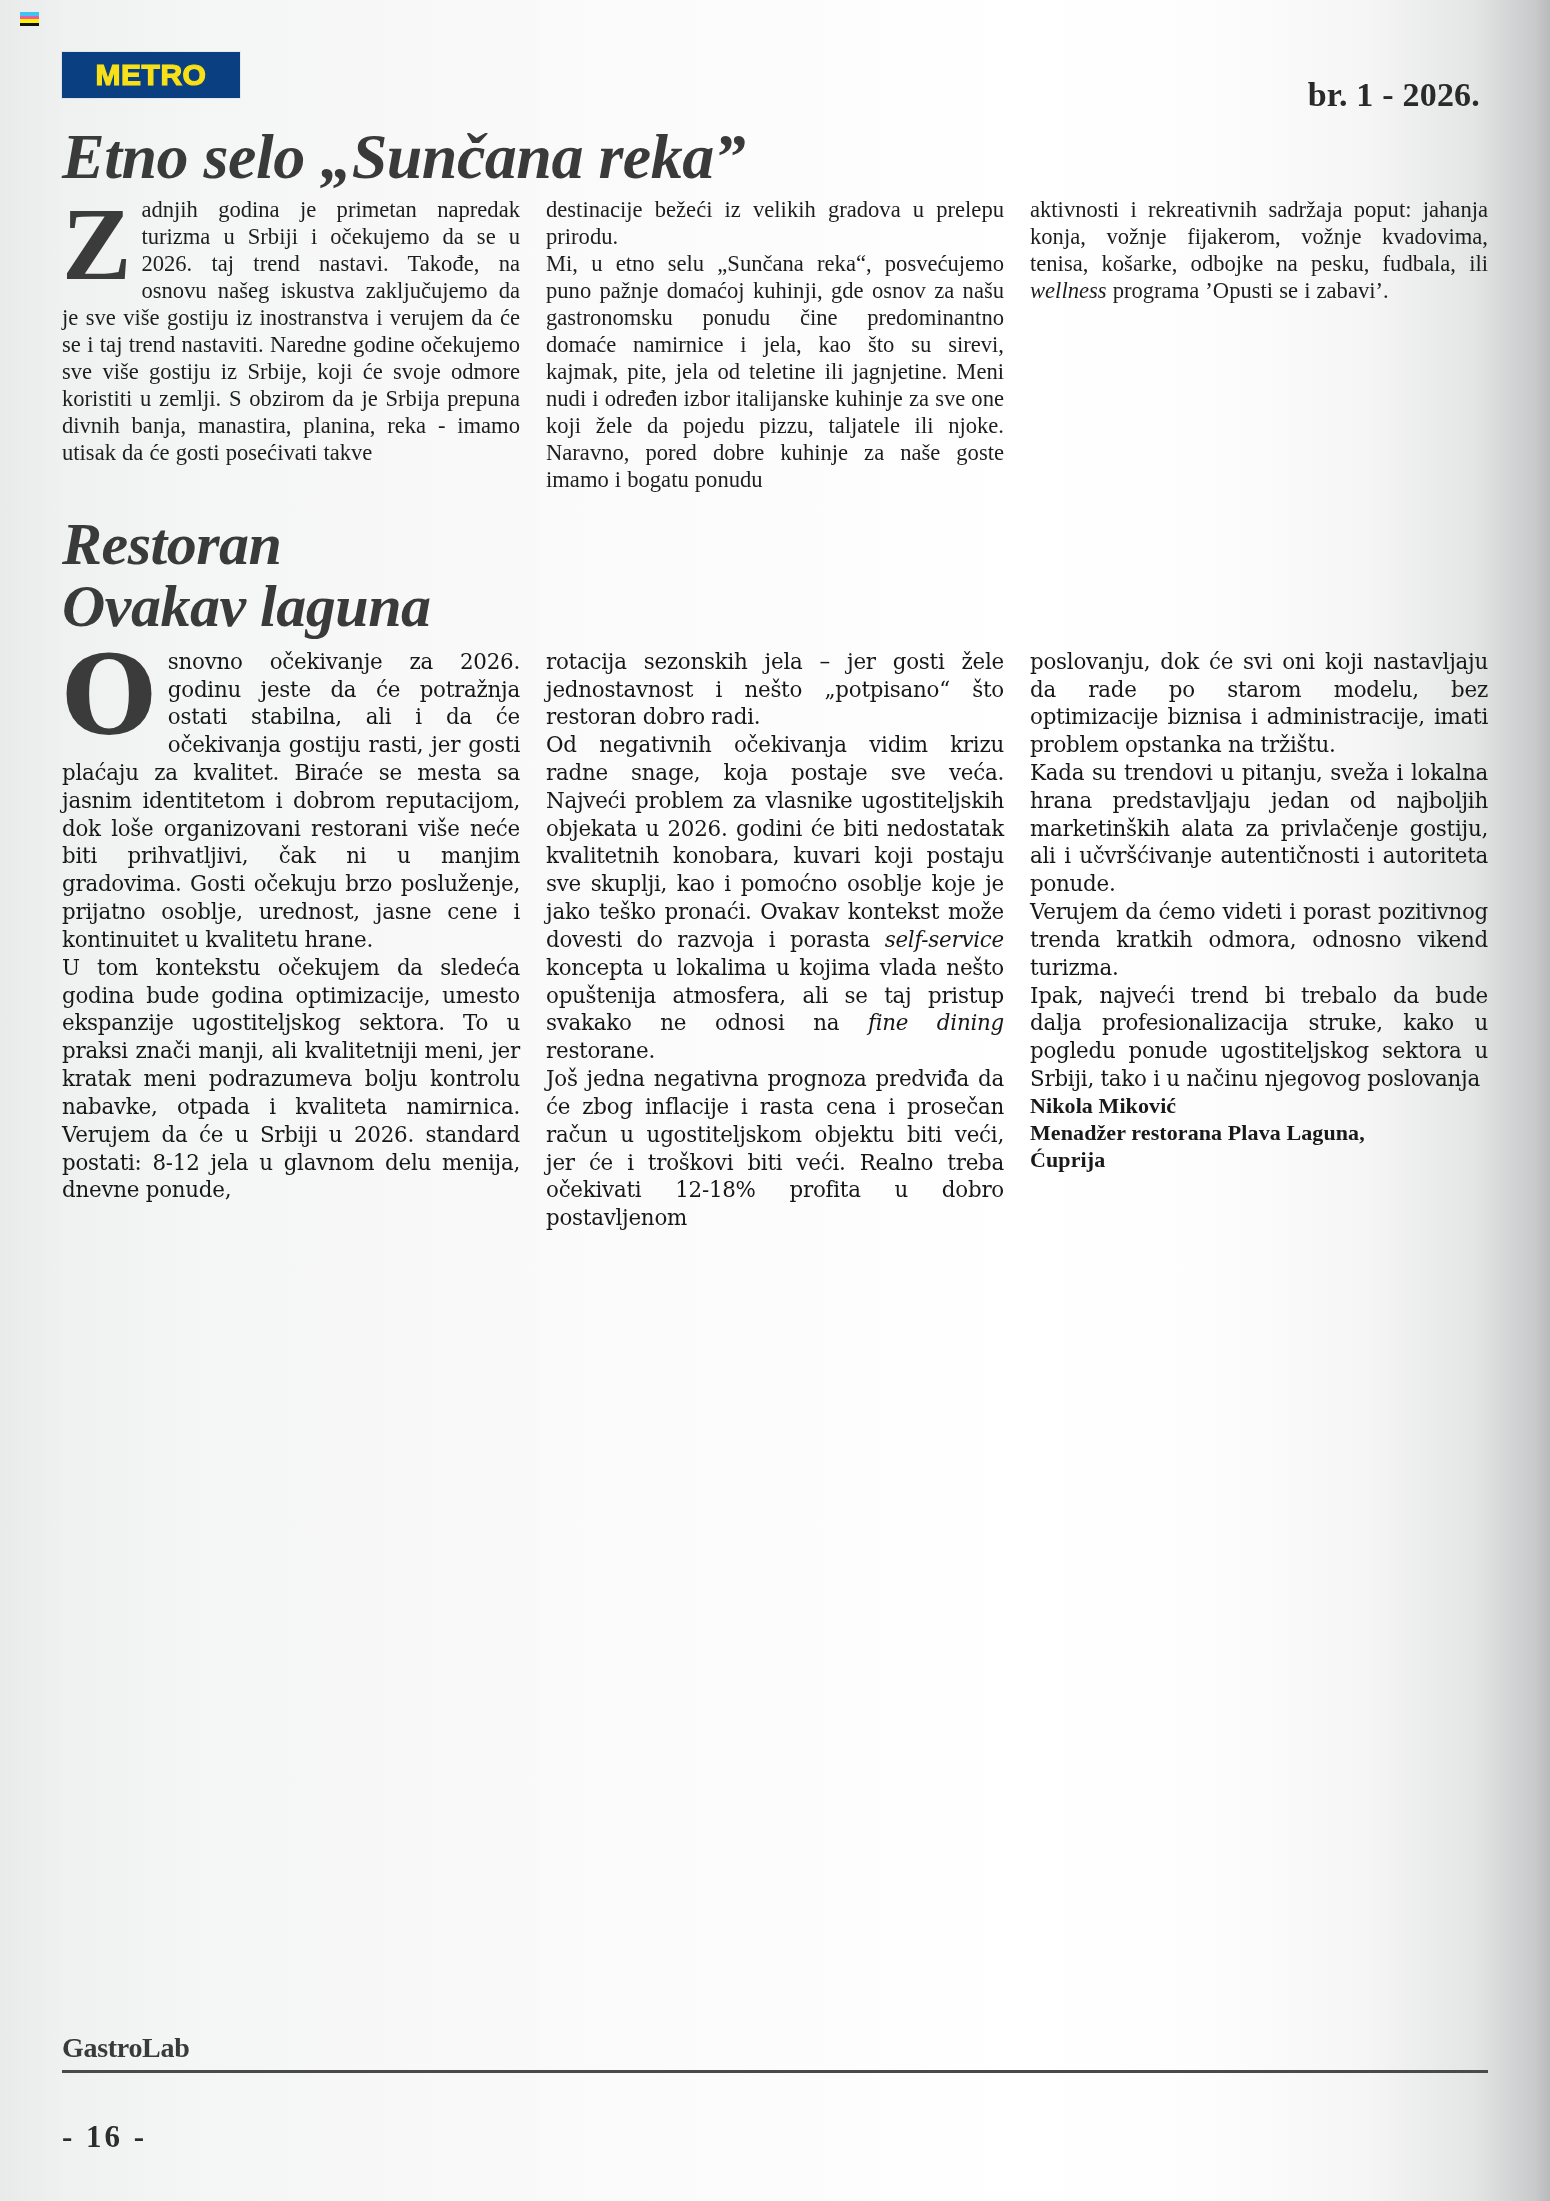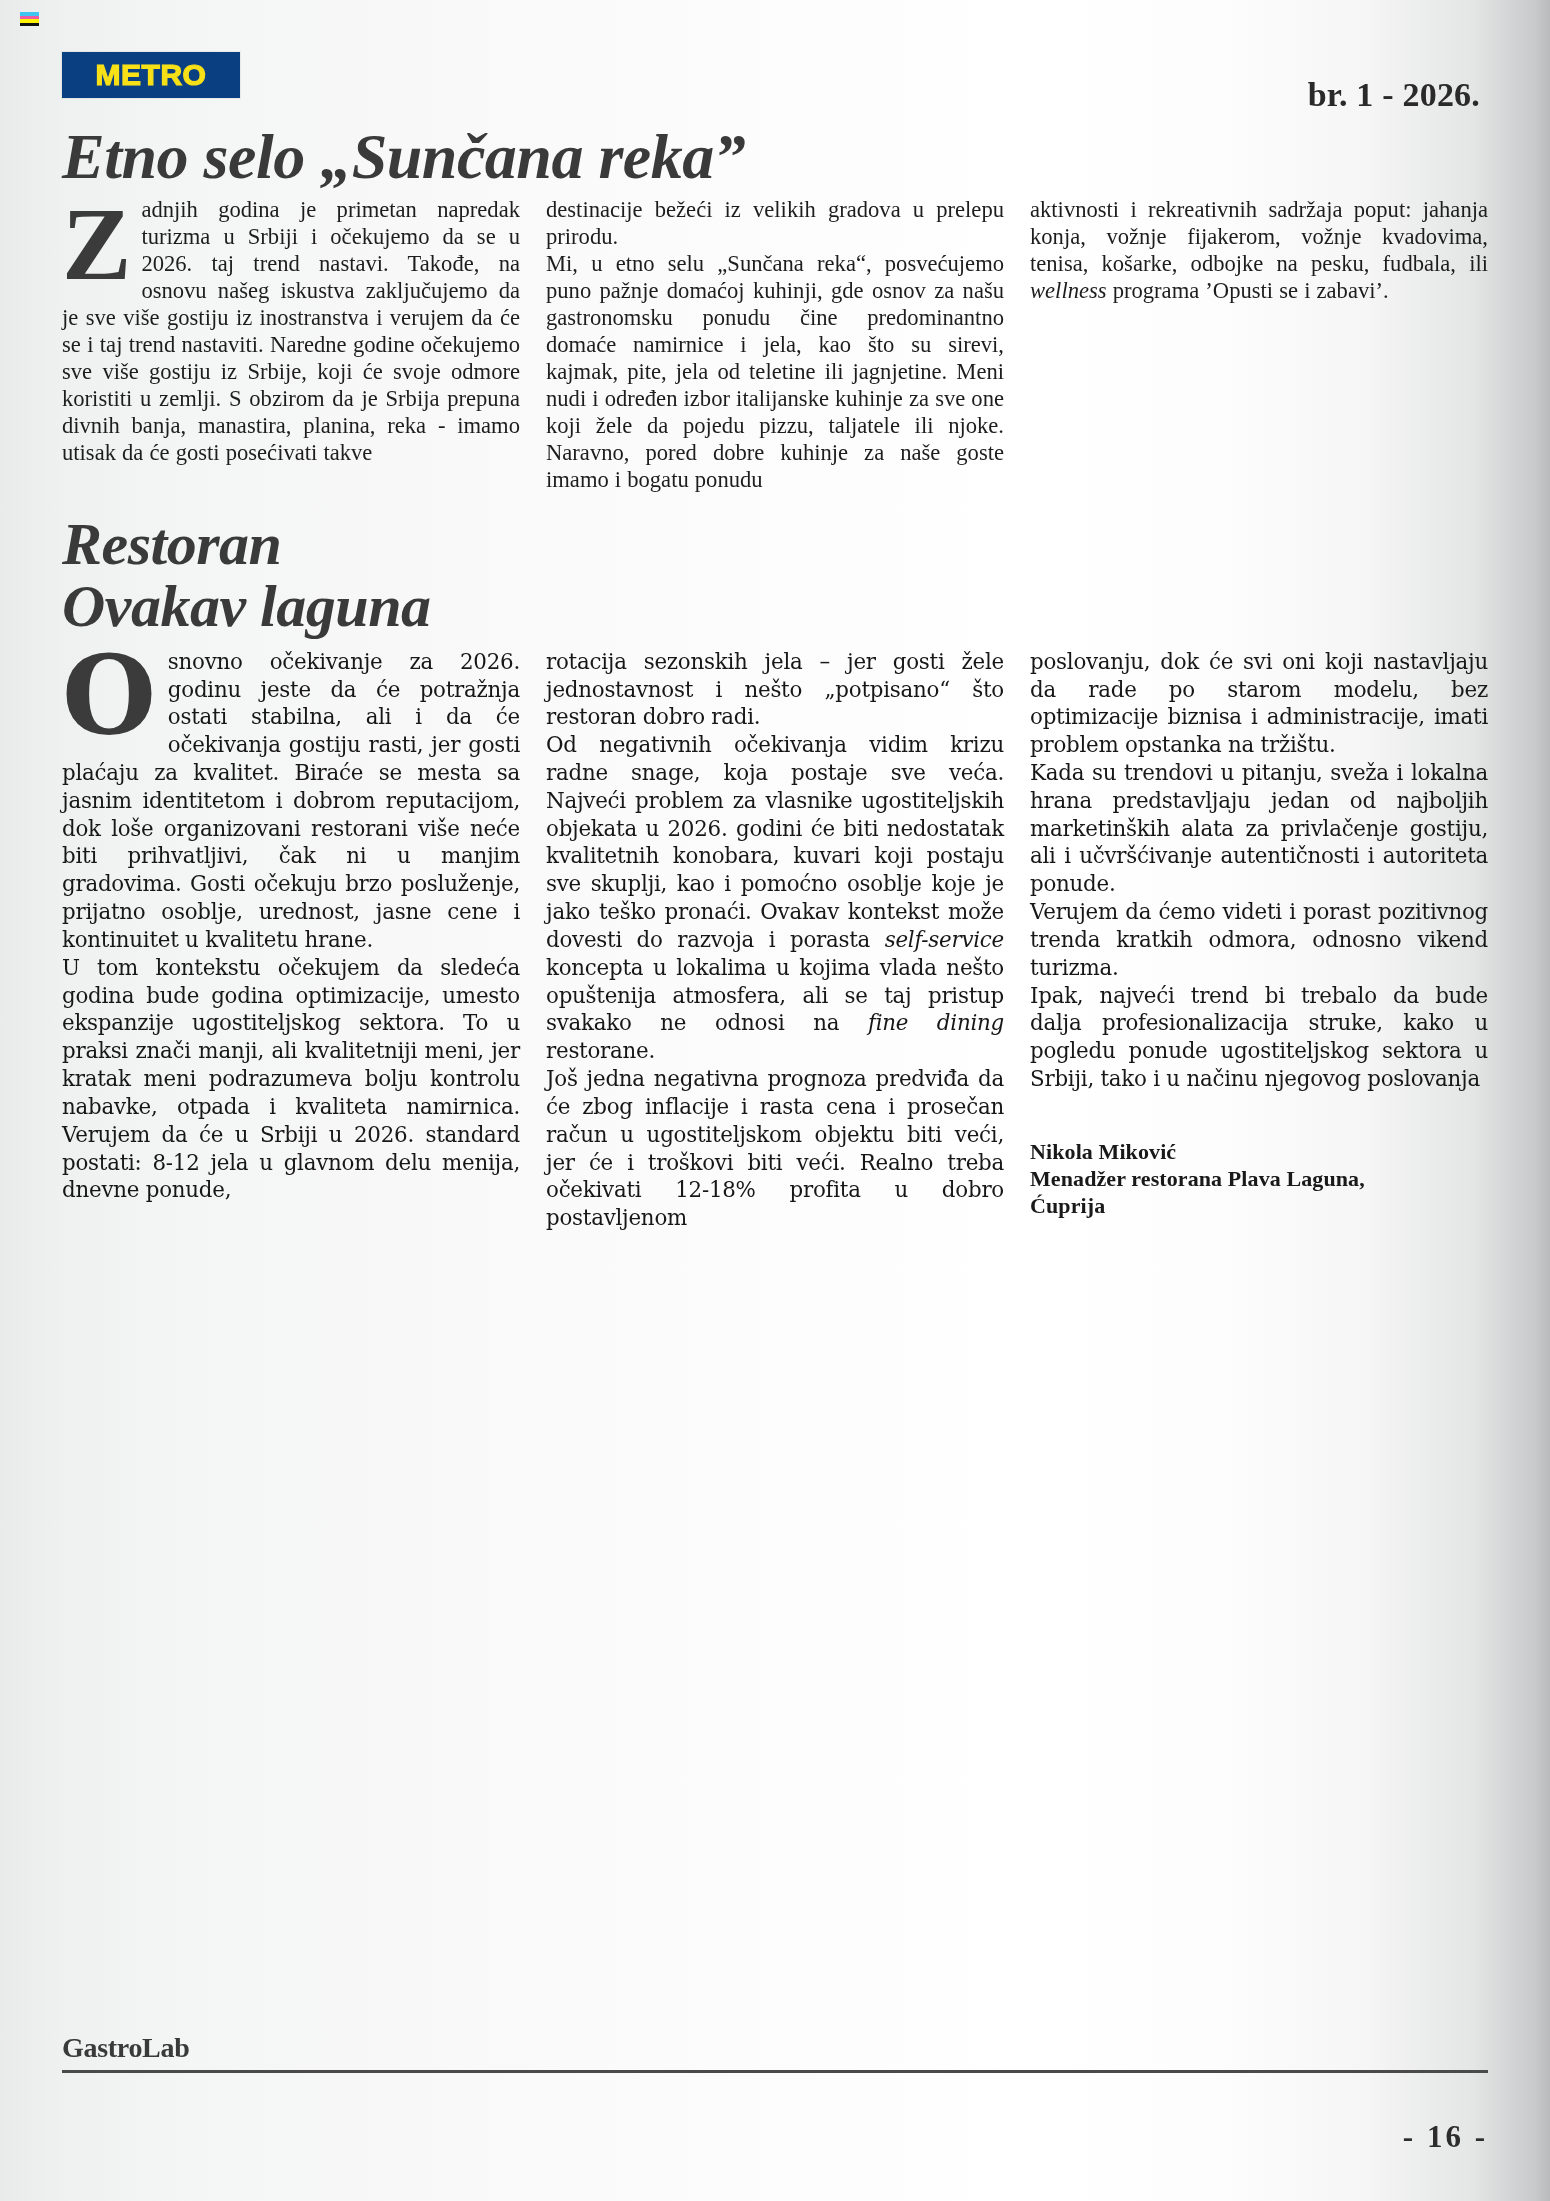--- a/index.html
+++ b/index.html
@@ -168,21 +168,21 @@
     font-family: "Liberation Serif", serif;
     font-weight: 700;
     font-size: 22px;
     line-height: 1.22;
     color: #191919;
     text-align: left;
     letter-spacing: 0.1px;
   }
   .sig .l { display: block; white-space: nowrap; }
   .sig-1 { margin-top: 74px; }
-  .sig-2 { margin-top: 46px; }
+  .sig-2 { }
 
   .spacer-after-a1 { height: 6px; }
 
   
   .footer {
     position: absolute;
     left: 62px;
     right: 62px;
     bottom: 46px;
   }
@@ -194,21 +194,21 @@
     letter-spacing: -0.3px;
     margin-bottom: 6px;
   }
   .footer-rule {
     height: 3px;
     background: #4a4a4a;
     width: 100%;
   }
   .pagenum {
     margin-top: 46px;
-    text-align: right;
+    text-align: left;
     font-family: "Liberation Serif", serif;
     font-weight: 700;
     font-size: 31px;
     color: #2d2d2d;
     letter-spacing: 3px;
   }
 
   .it { font-style: italic; }
 </style>
 </head>

